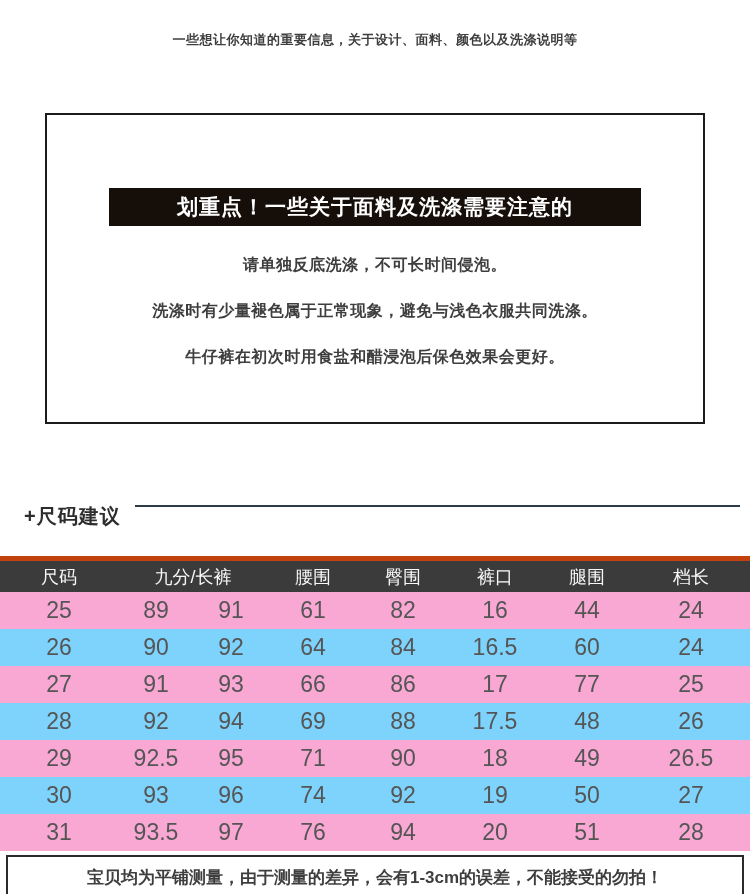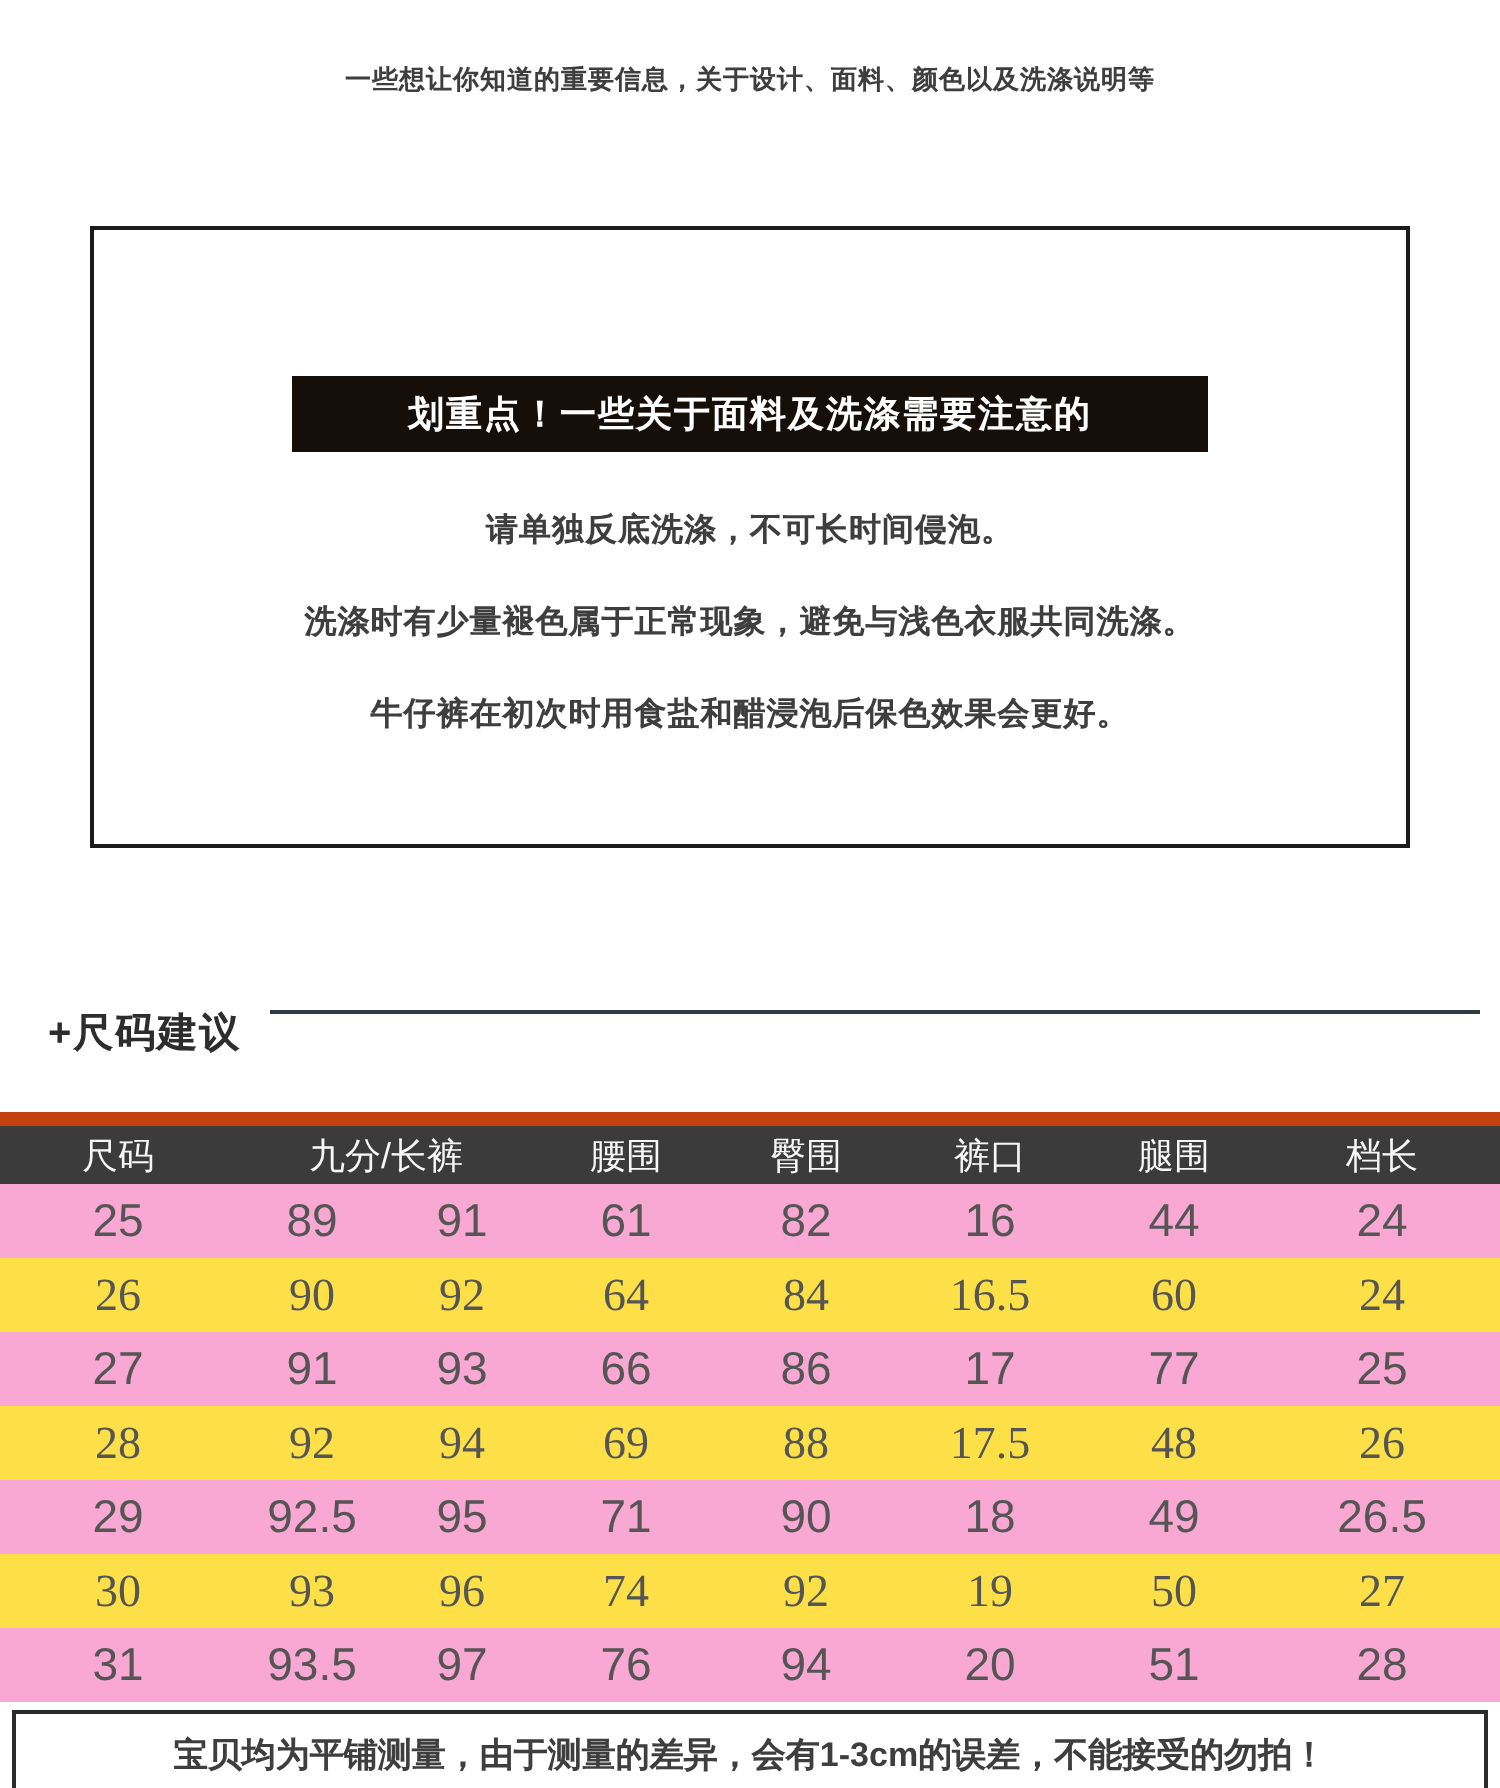--- a/index.html
+++ b/index.html
@@ -12,23 +12,23 @@
   .intro {
     padding-top:31px; text-align:center;
     font-size:13px; font-weight:bold; color:#3e3e3e; letter-spacing:0.5px;
   }
   
   .notice-box {
     box-sizing:border-box; width:660px; height:311px;
     margin:64px auto 0; border:2px solid #1b1b1b; background:#ffffff;
   }
   .banner {
-    width:458px; height:38px; margin:73px auto 0;
+    width:532px; height:38px; margin:73px auto 0;
     background:#150e09; color:#ffffff;
-    font-size:18px; font-weight:bold; letter-spacing:1px;
+    font-size:21px; font-weight:bold; letter-spacing:1px;
     text-align:center; line-height:38px;
   }
   .notice-line {
     margin:0; text-align:center;
     font-size:16px; font-weight:bold; color:#3e3e3e; letter-spacing:0.5px;
   }
   .nl-0 { margin-top:29px; }
   .nl-1 { margin-top:25px; }
   .nl-2 { margin-top:25px; }
   
@@ -41,31 +41,31 @@
   }
   .size-heading .rule {
     flex:1; height:2px; background:#2d3b49; margin-left:14px; margin-top:2px;
   }
   
   .size-table { margin-top:27px; }
   .thead {
     box-sizing:border-box; display:grid;
     grid-template-columns:118px 150px 90px 90px 94px 90px 118px;
     height:36px; align-items:center;
-    background:#3b3b3b; border-top:7px solid #c2410c;
+    background:#3b3b3b; border-top:5px solid #c2410c;
     color:#f7f7f7; font-size:18px; text-align:center;
   }
   .trow {
     display:grid;
     grid-template-columns:118px 76px 74px 90px 90px 94px 90px 118px;
     height:37px; align-items:center;
     font-size:23px; color:#555555; text-align:center;
   }
   .row-gray  { background:#f9a8d4; }
-  .row-white { background:#fde047;font-family:Liberation Serif, serif; }
+  .row-white { background:#7dd3fc; }
   .tcell, .hcell { overflow:hidden; }
   
   .footer-note {
     box-sizing:border-box; margin:4px 6px 0;
     border:2px solid #2b2b2b; border-bottom:none;
     height:39px; padding-top:9px;
     text-align:center; font-size:17px; font-weight:bold; color:#3e3e3e;
   }
 </style>
 </head>

